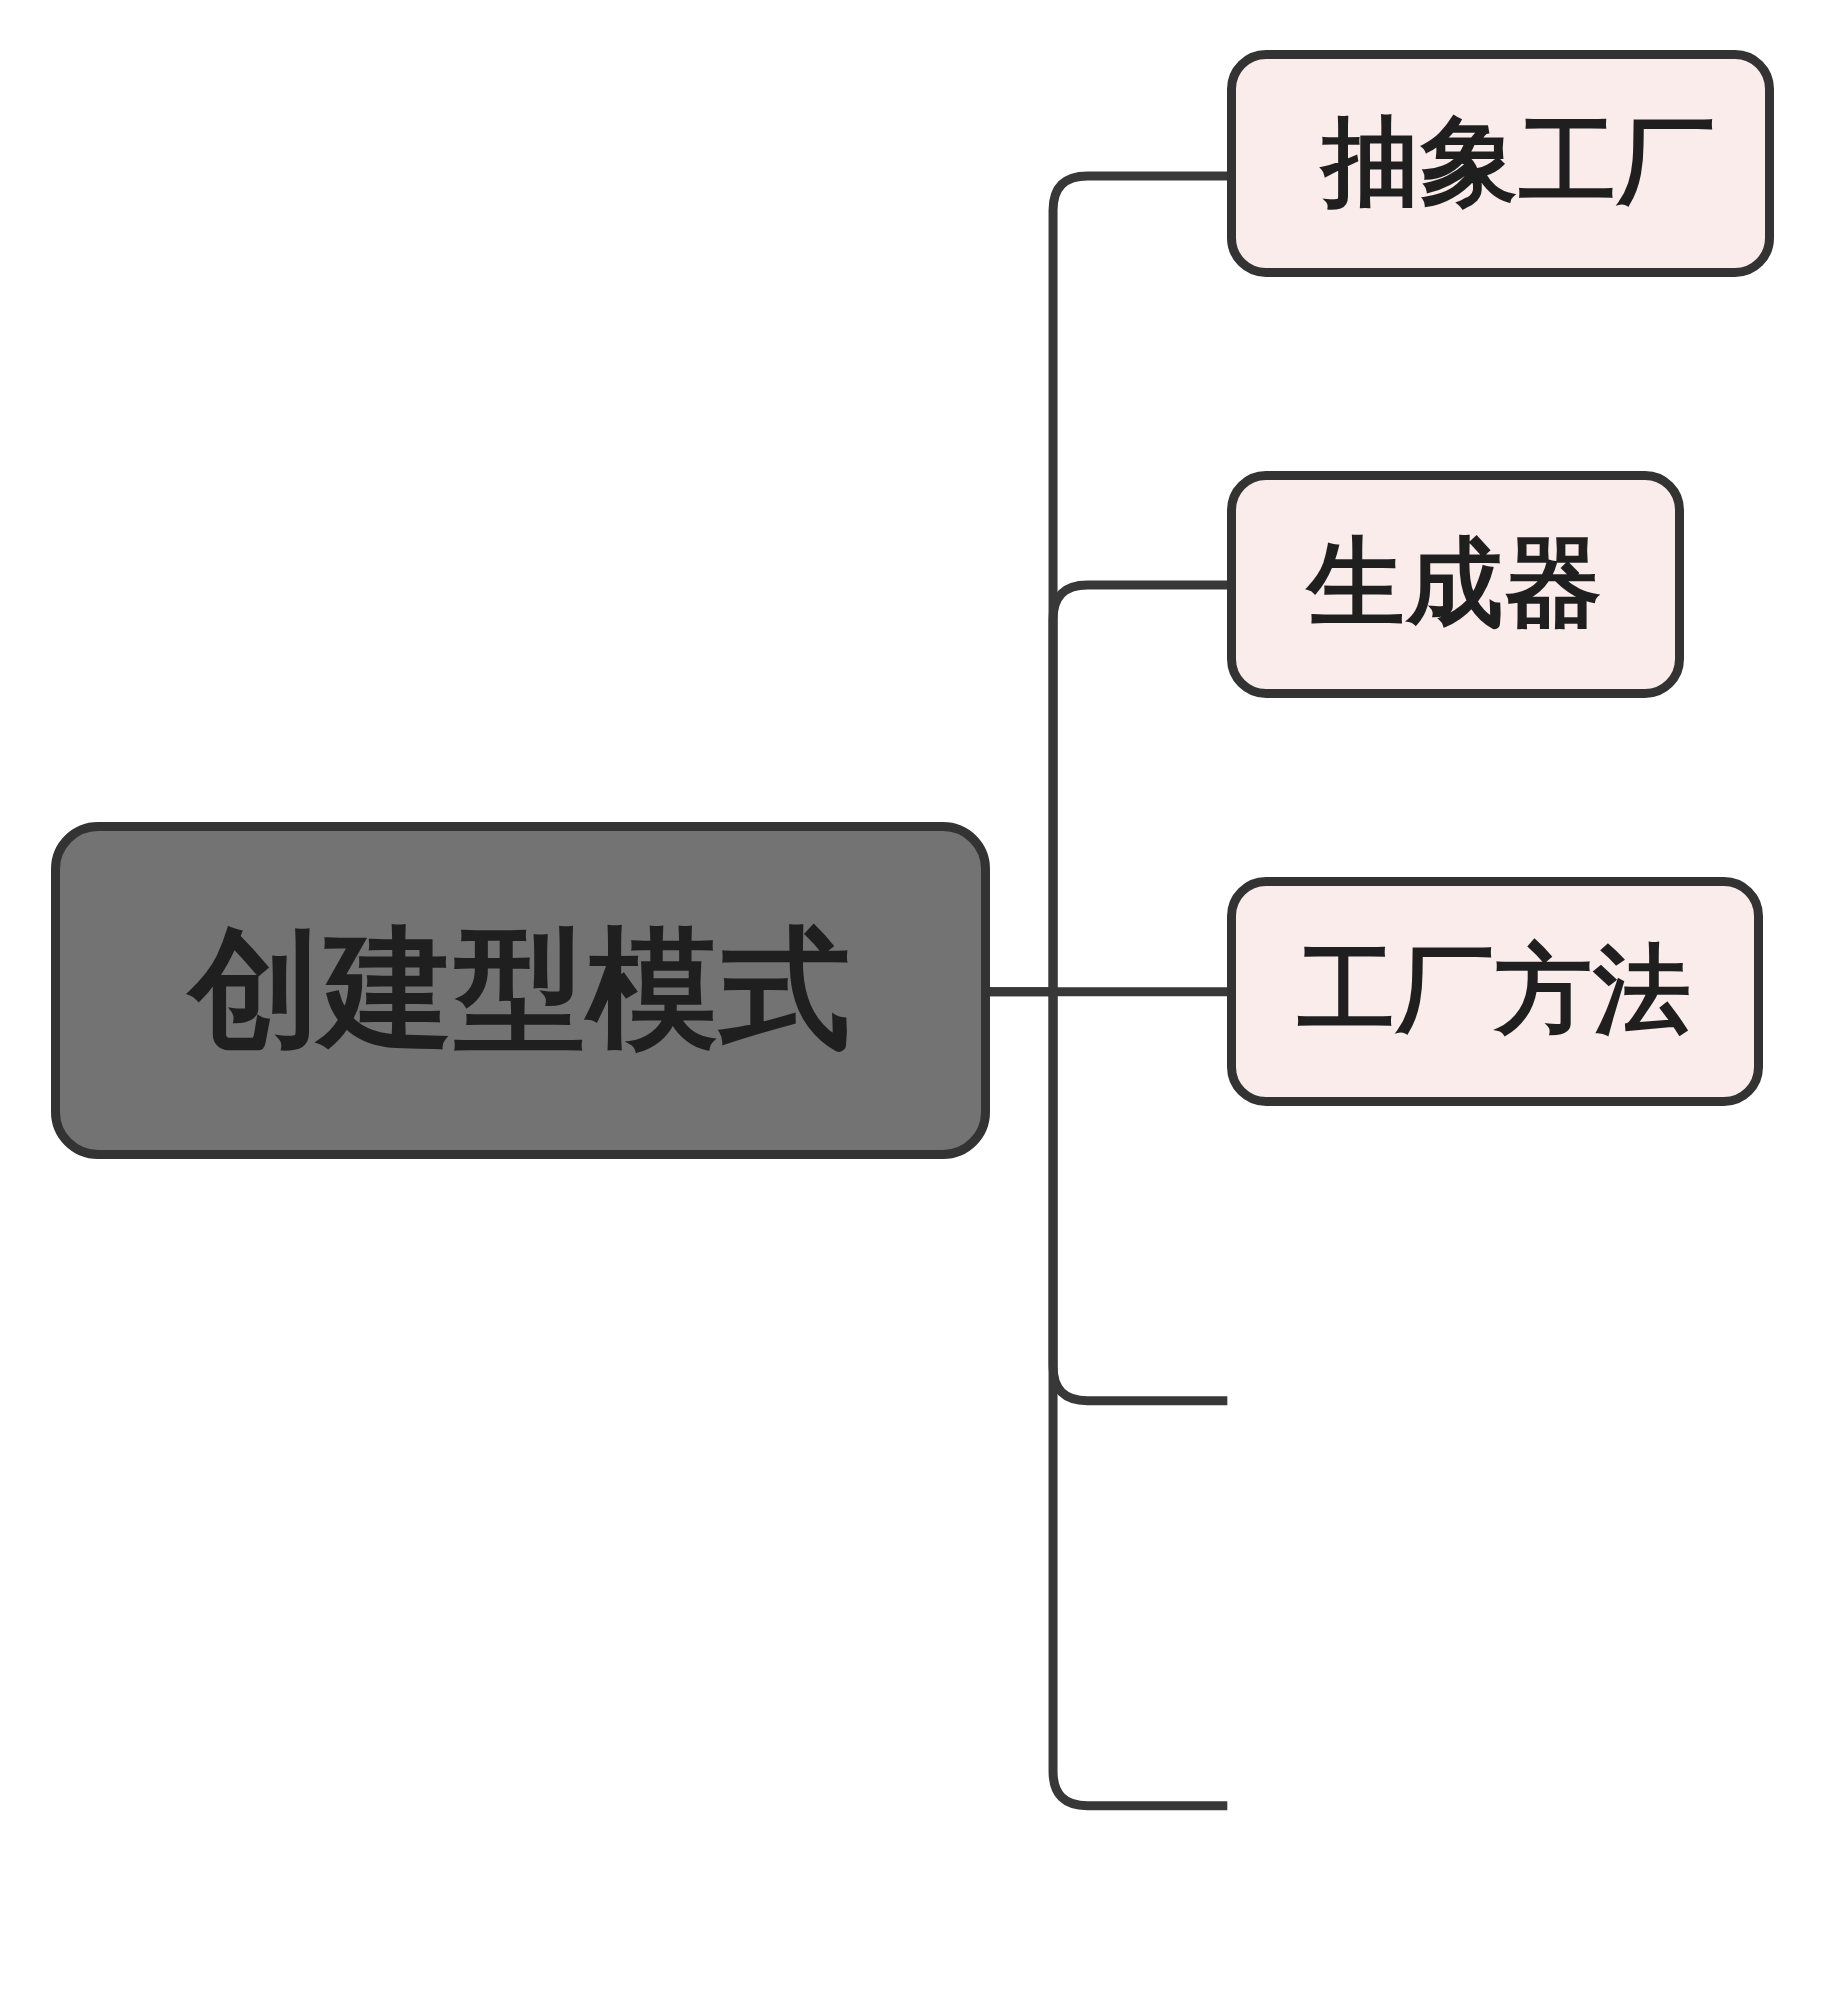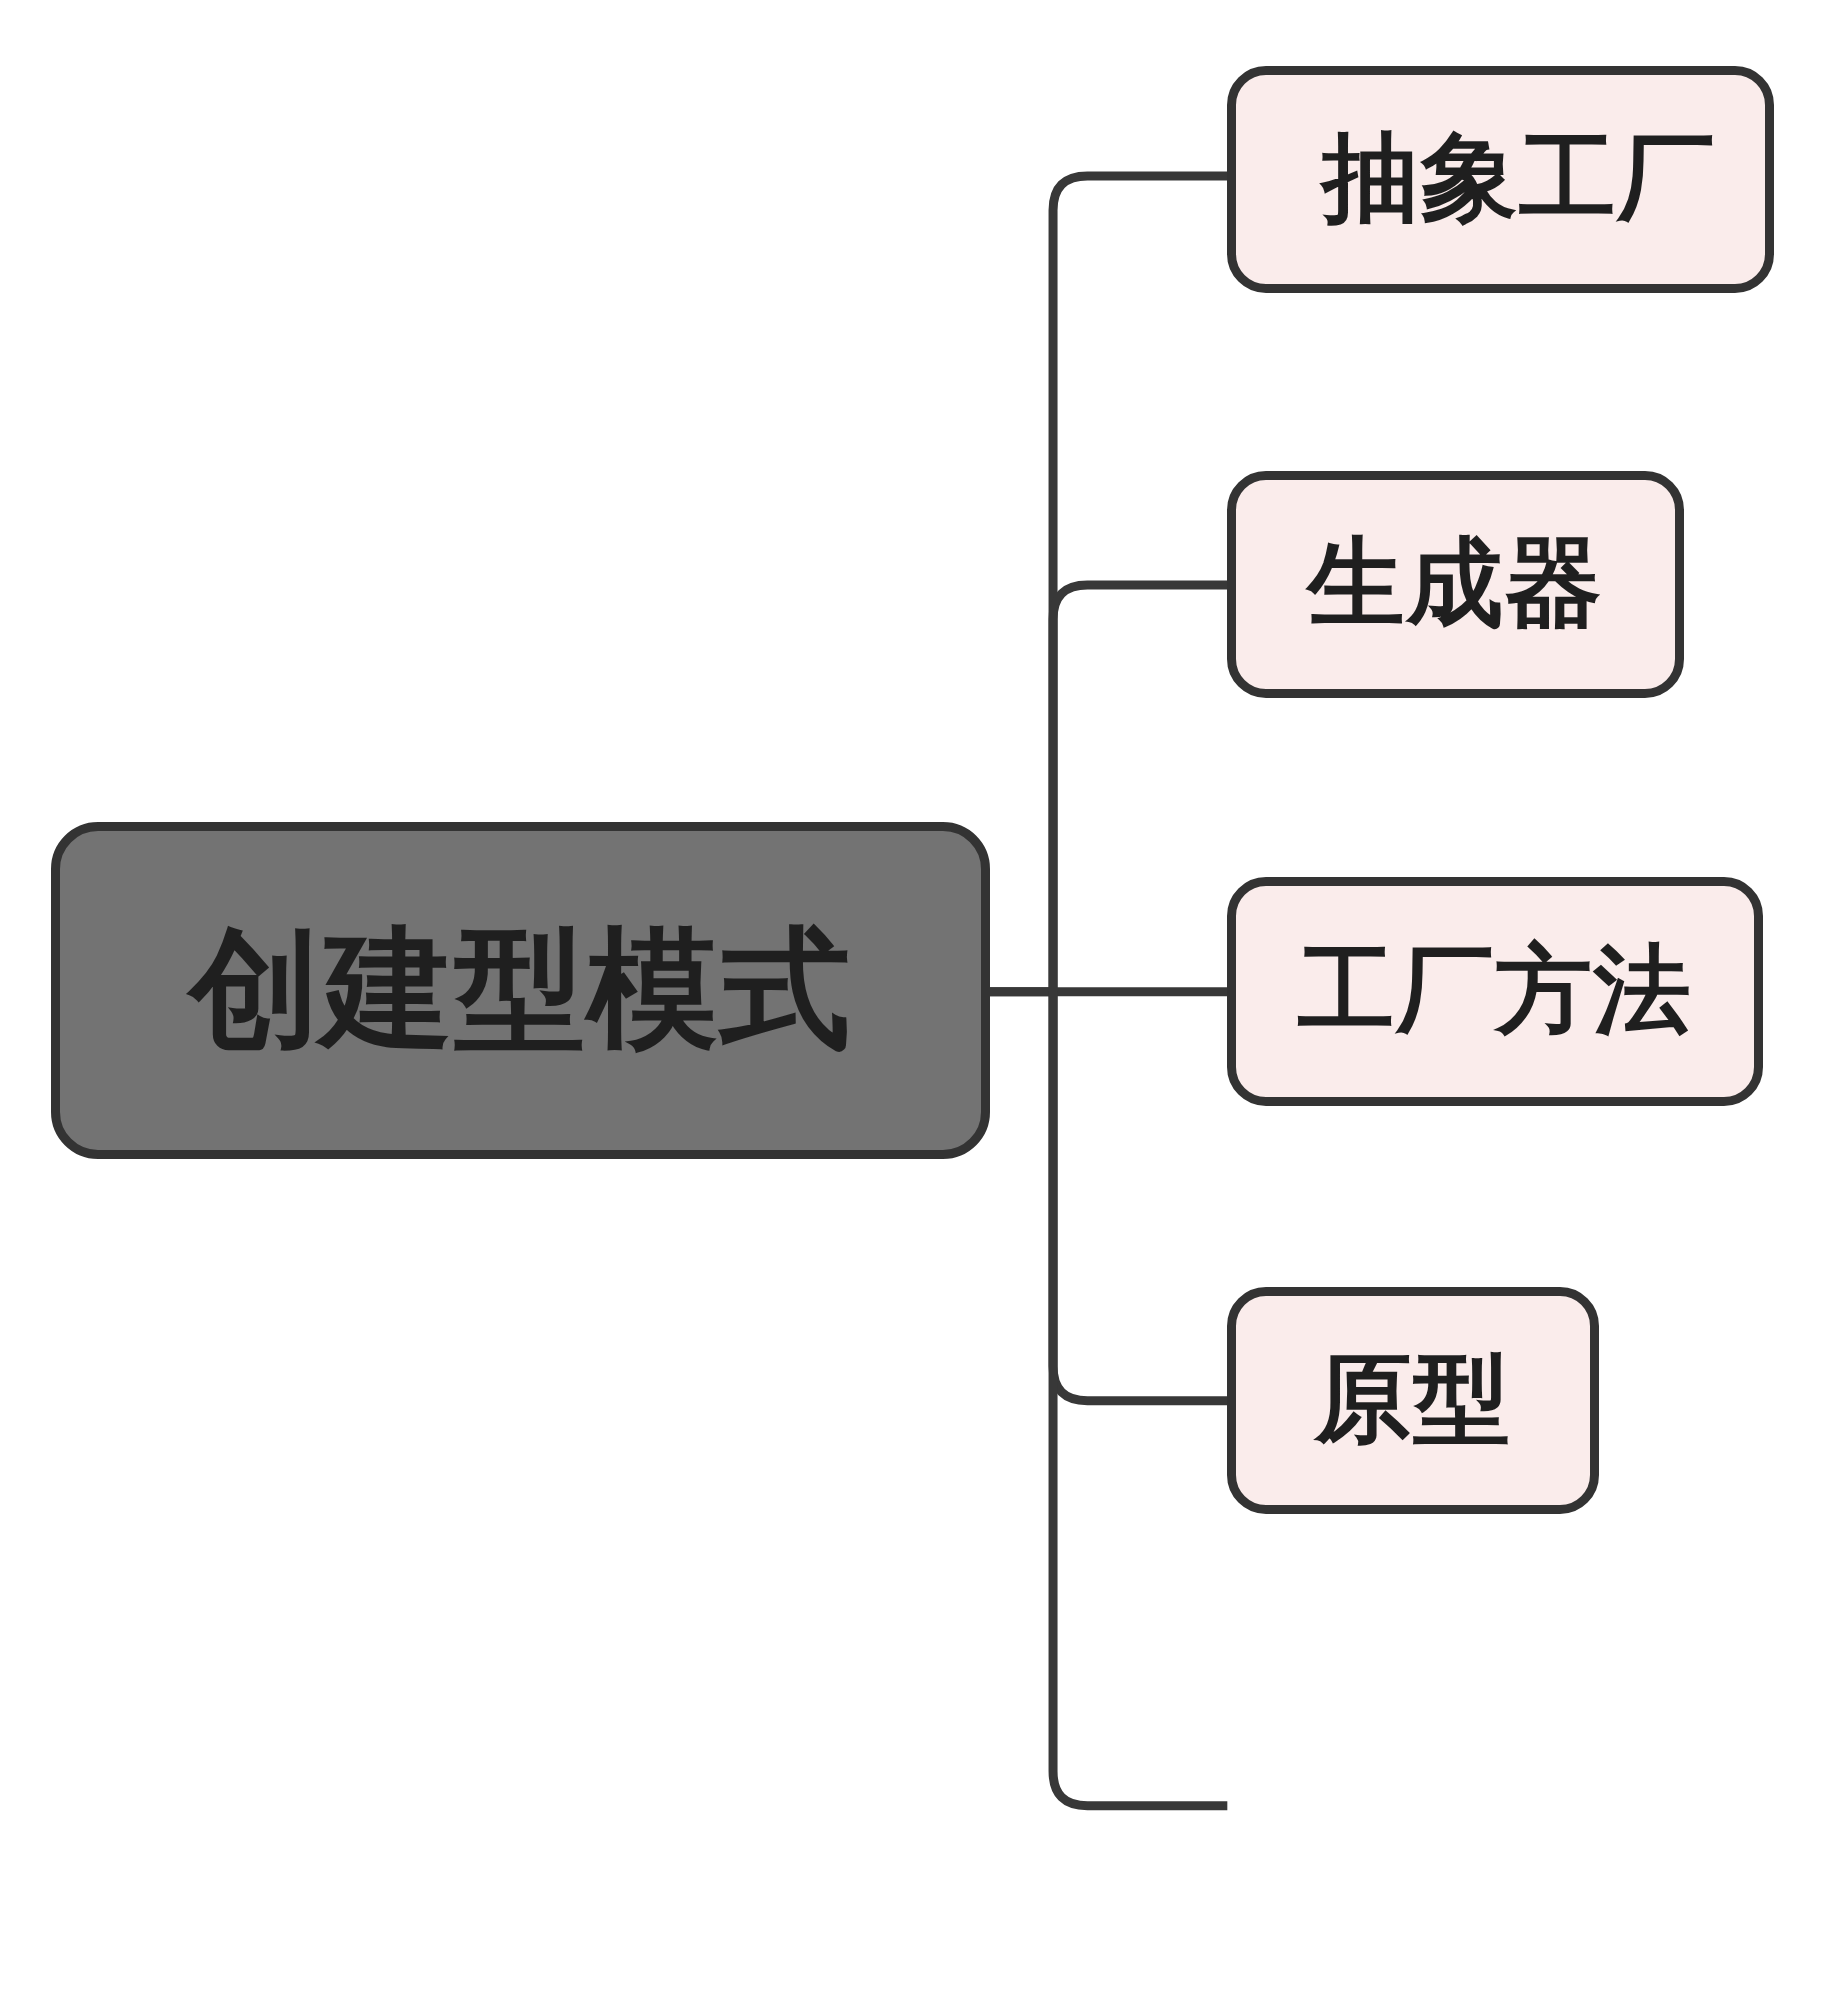--- a/index.html
+++ b/index.html
@@ -49,21 +49,21 @@
     border-radius: 47px;
     font-size: 131px;
   }
   .node.child {
     background: #faeceb;
     border-radius: 39px;
     font-size: 97px;
     height: 227px;
     left: 1227px;
   }
-  .node.c0 { top: 66px;   width: 547px; padding-left: 37px; }
+  .node.c0 { top: 50px;   width: 547px; padding-left: 37px; }
   .node.c1 { top: 471px;  width: 457px; }
   .node.c2 { top: 877px; width: 536px; height: 229px; }
   .node.c3 { top: 1287px; width: 372px; }
   .node.c4 { top: 1692px; width: 360px; }
 </style>
 </head>
 <body>
 
 <div class="canvas">
 
@@ -84,19 +84,16 @@
   </div>
 
   <div class="node child c2">
     <span>工厂方法</span>
   </div>
 
   <div class="node child c1">
     <span>生成器</span>
   </div>
 
-  <div class="node child c3">
-    <span>原型</span>
-  </div>
 
 
 </div>
 
 
 </body></html>

